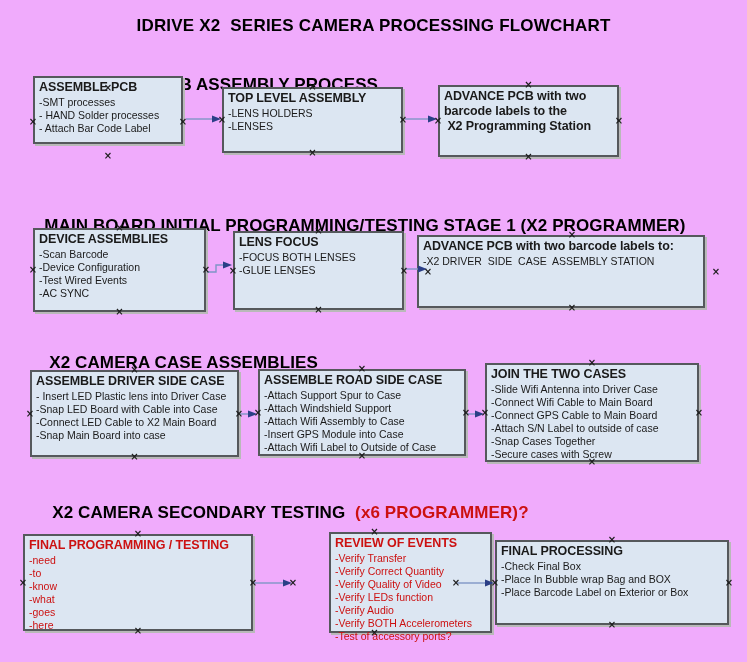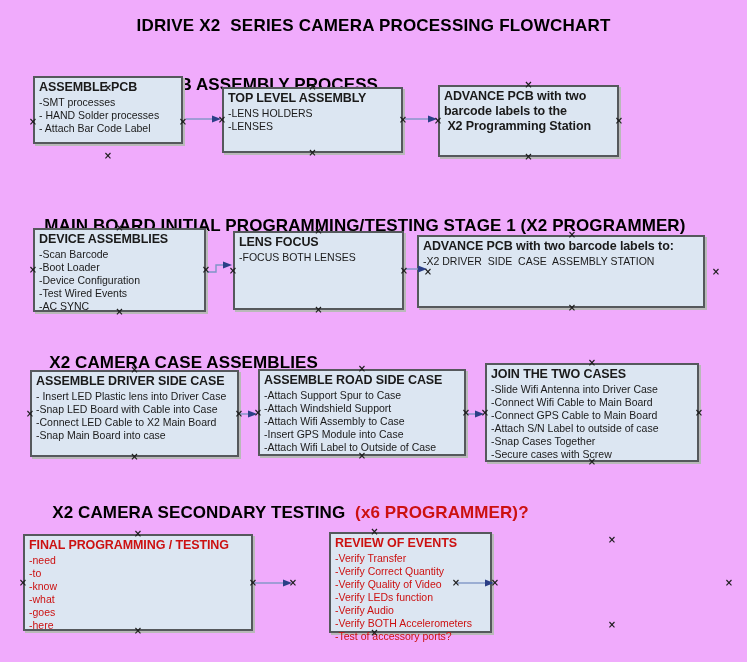--- a/index.html
+++ b/index.html
@@ -82,30 +82,30 @@
     <div class="box-title">ADVANCE PCB with two
 barcode labels to the
  X2 Programming Station</div>
     <div></div>
   </div>
 
   <div class="flowbox" style="left:33px;top:228px;width:173px;height:84px;">
     <div class="box-title">DEVICE ASSEMBLIES</div>
     <div>
         <div class="box-line">-Scan Barcode</div>
-        <div class="box-line">-Boot Loader</div>
         <div class="box-line">-Device Configuration</div>
         <div class="box-line">-Test Wired Events</div>
         <div class="box-line">-AC SYNC</div>
       </div>
   </div>
   <div class="flowbox" style="left:233px;top:231px;width:171px;height:79px;">
     <div class="box-title">LENS FOCUS</div>
     <div>
         <div class="box-line">-FOCUS BOTH LENSES</div>
+        <div class="box-line">-GLUE LENSES</div>
       </div>
   </div>
   <div class="flowbox" style="left:417px;top:235px;width:288px;height:73px;">
     <div class="box-title">ADVANCE PCB with two barcode labels to:</div>
     <div>
         <div class="box-line">-X2 DRIVER  SIDE  CASE  ASSEMBLY STATION</div>
       </div>
   </div>
 
   <div class="flowbox" style="left:30px;top:370px;width:209px;height:87px;">
@@ -153,20 +153,28 @@
   <div class="flowbox red" style="left:293px;top:532px;width:163px;height:101px;margin-left:36px;">
     <div class="box-title">REVIEW OF EVENTS</div>
     <div>
         <div class="box-line">-Verify Transfer</div>
         <div class="box-line">-Verify Correct Quantity</div>
         <div class="box-line">-Verify Quality of Video</div>
         <div class="box-line">-Verify LEDs function</div>
         <div class="box-line">-Verify Audio</div>
         <div class="box-line">-Verify BOTH Accelerometers</div>
         <div class="box-line">-Test of accessory ports?</div>
+      </div>
+  </div>
+  <div class="flowbox" style="left:495px;top:540px;width:234px;height:85px;">
+    <div class="box-title">FINAL PROCESSING</div>
+    <div>
+        <div class="box-line">-Check Final Box</div>
+        <div class="box-line">-Place In Bubble wrap Bag and BOX</div>
+        <div class="box-line">-Place Barcode Label on Exterior or Box</div>
       </div>
   </div>
 
   <svg id="arrow-layer" width="747" height="662" viewBox="0 0 747 662">
     <g>
       <path d="M186,119 L213,119" stroke="var(--arrow-line)" stroke-width="1.4" fill="none"></path>
       <polygon points="221,119 212,115.5 212,122.5" fill="var(--arrow-head)"></polygon>
     </g>
     <g>
       <path d="M405,119 L429,119" stroke="var(--arrow-line)" stroke-width="1.4" fill="none"></path>

